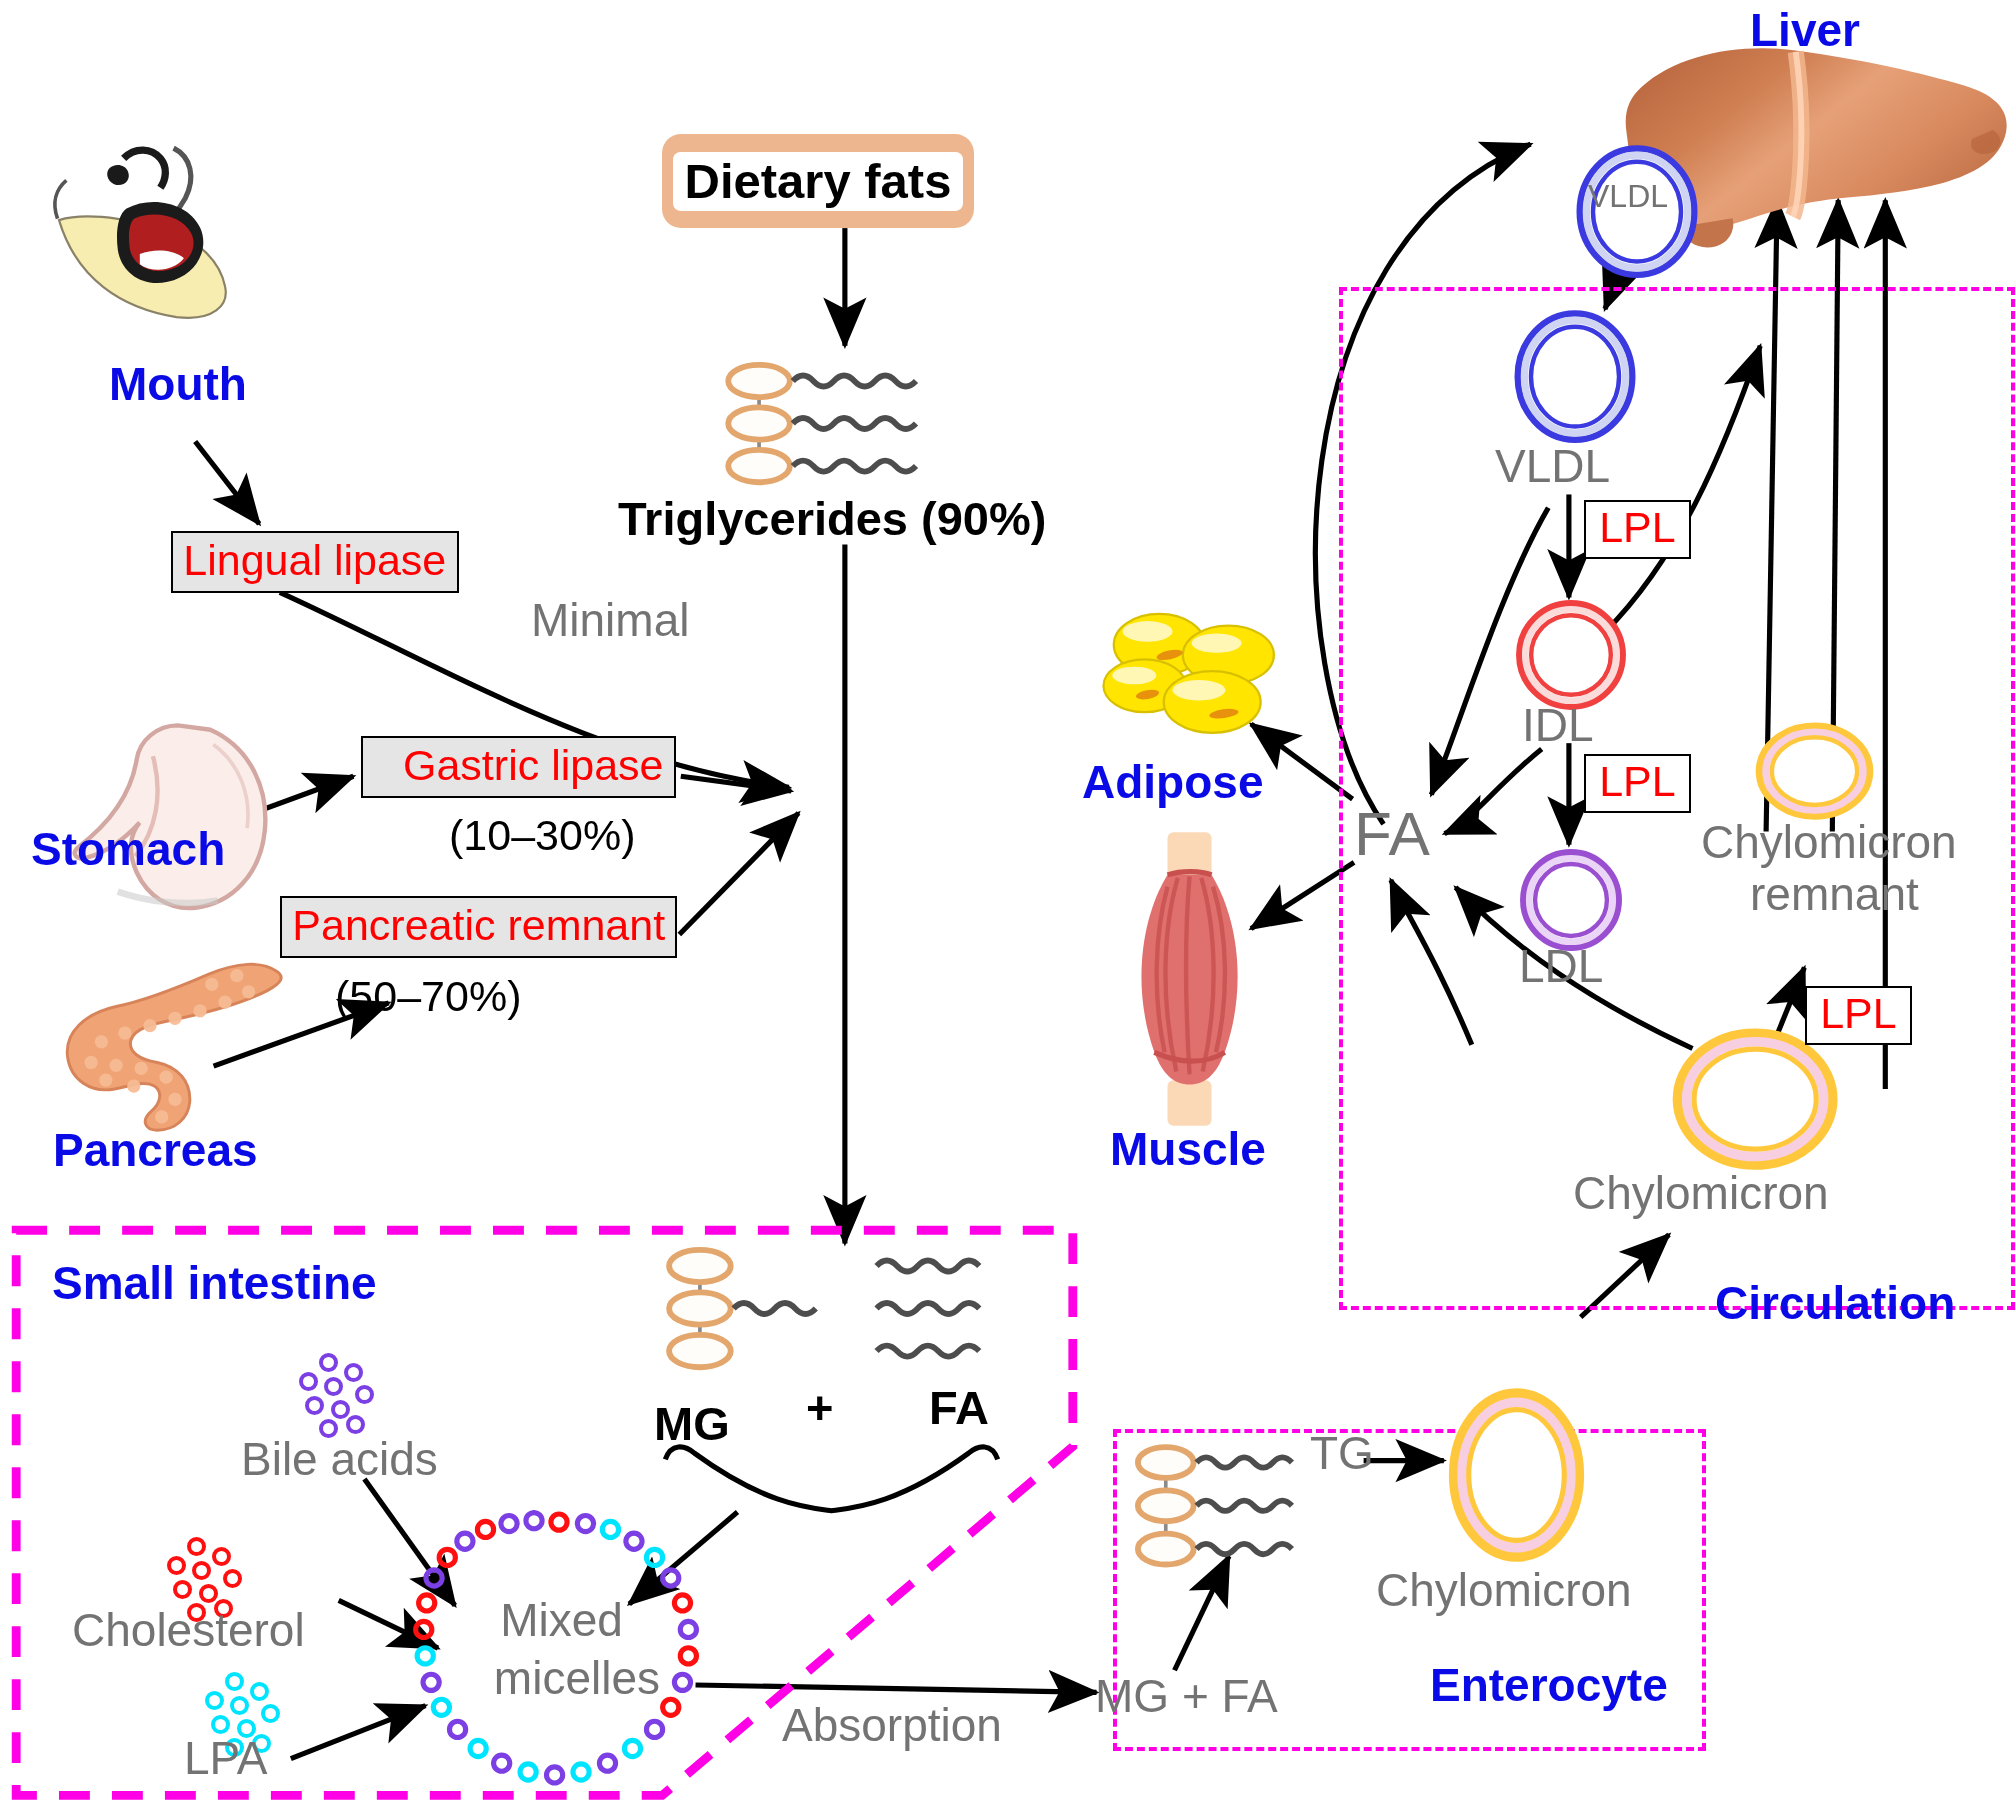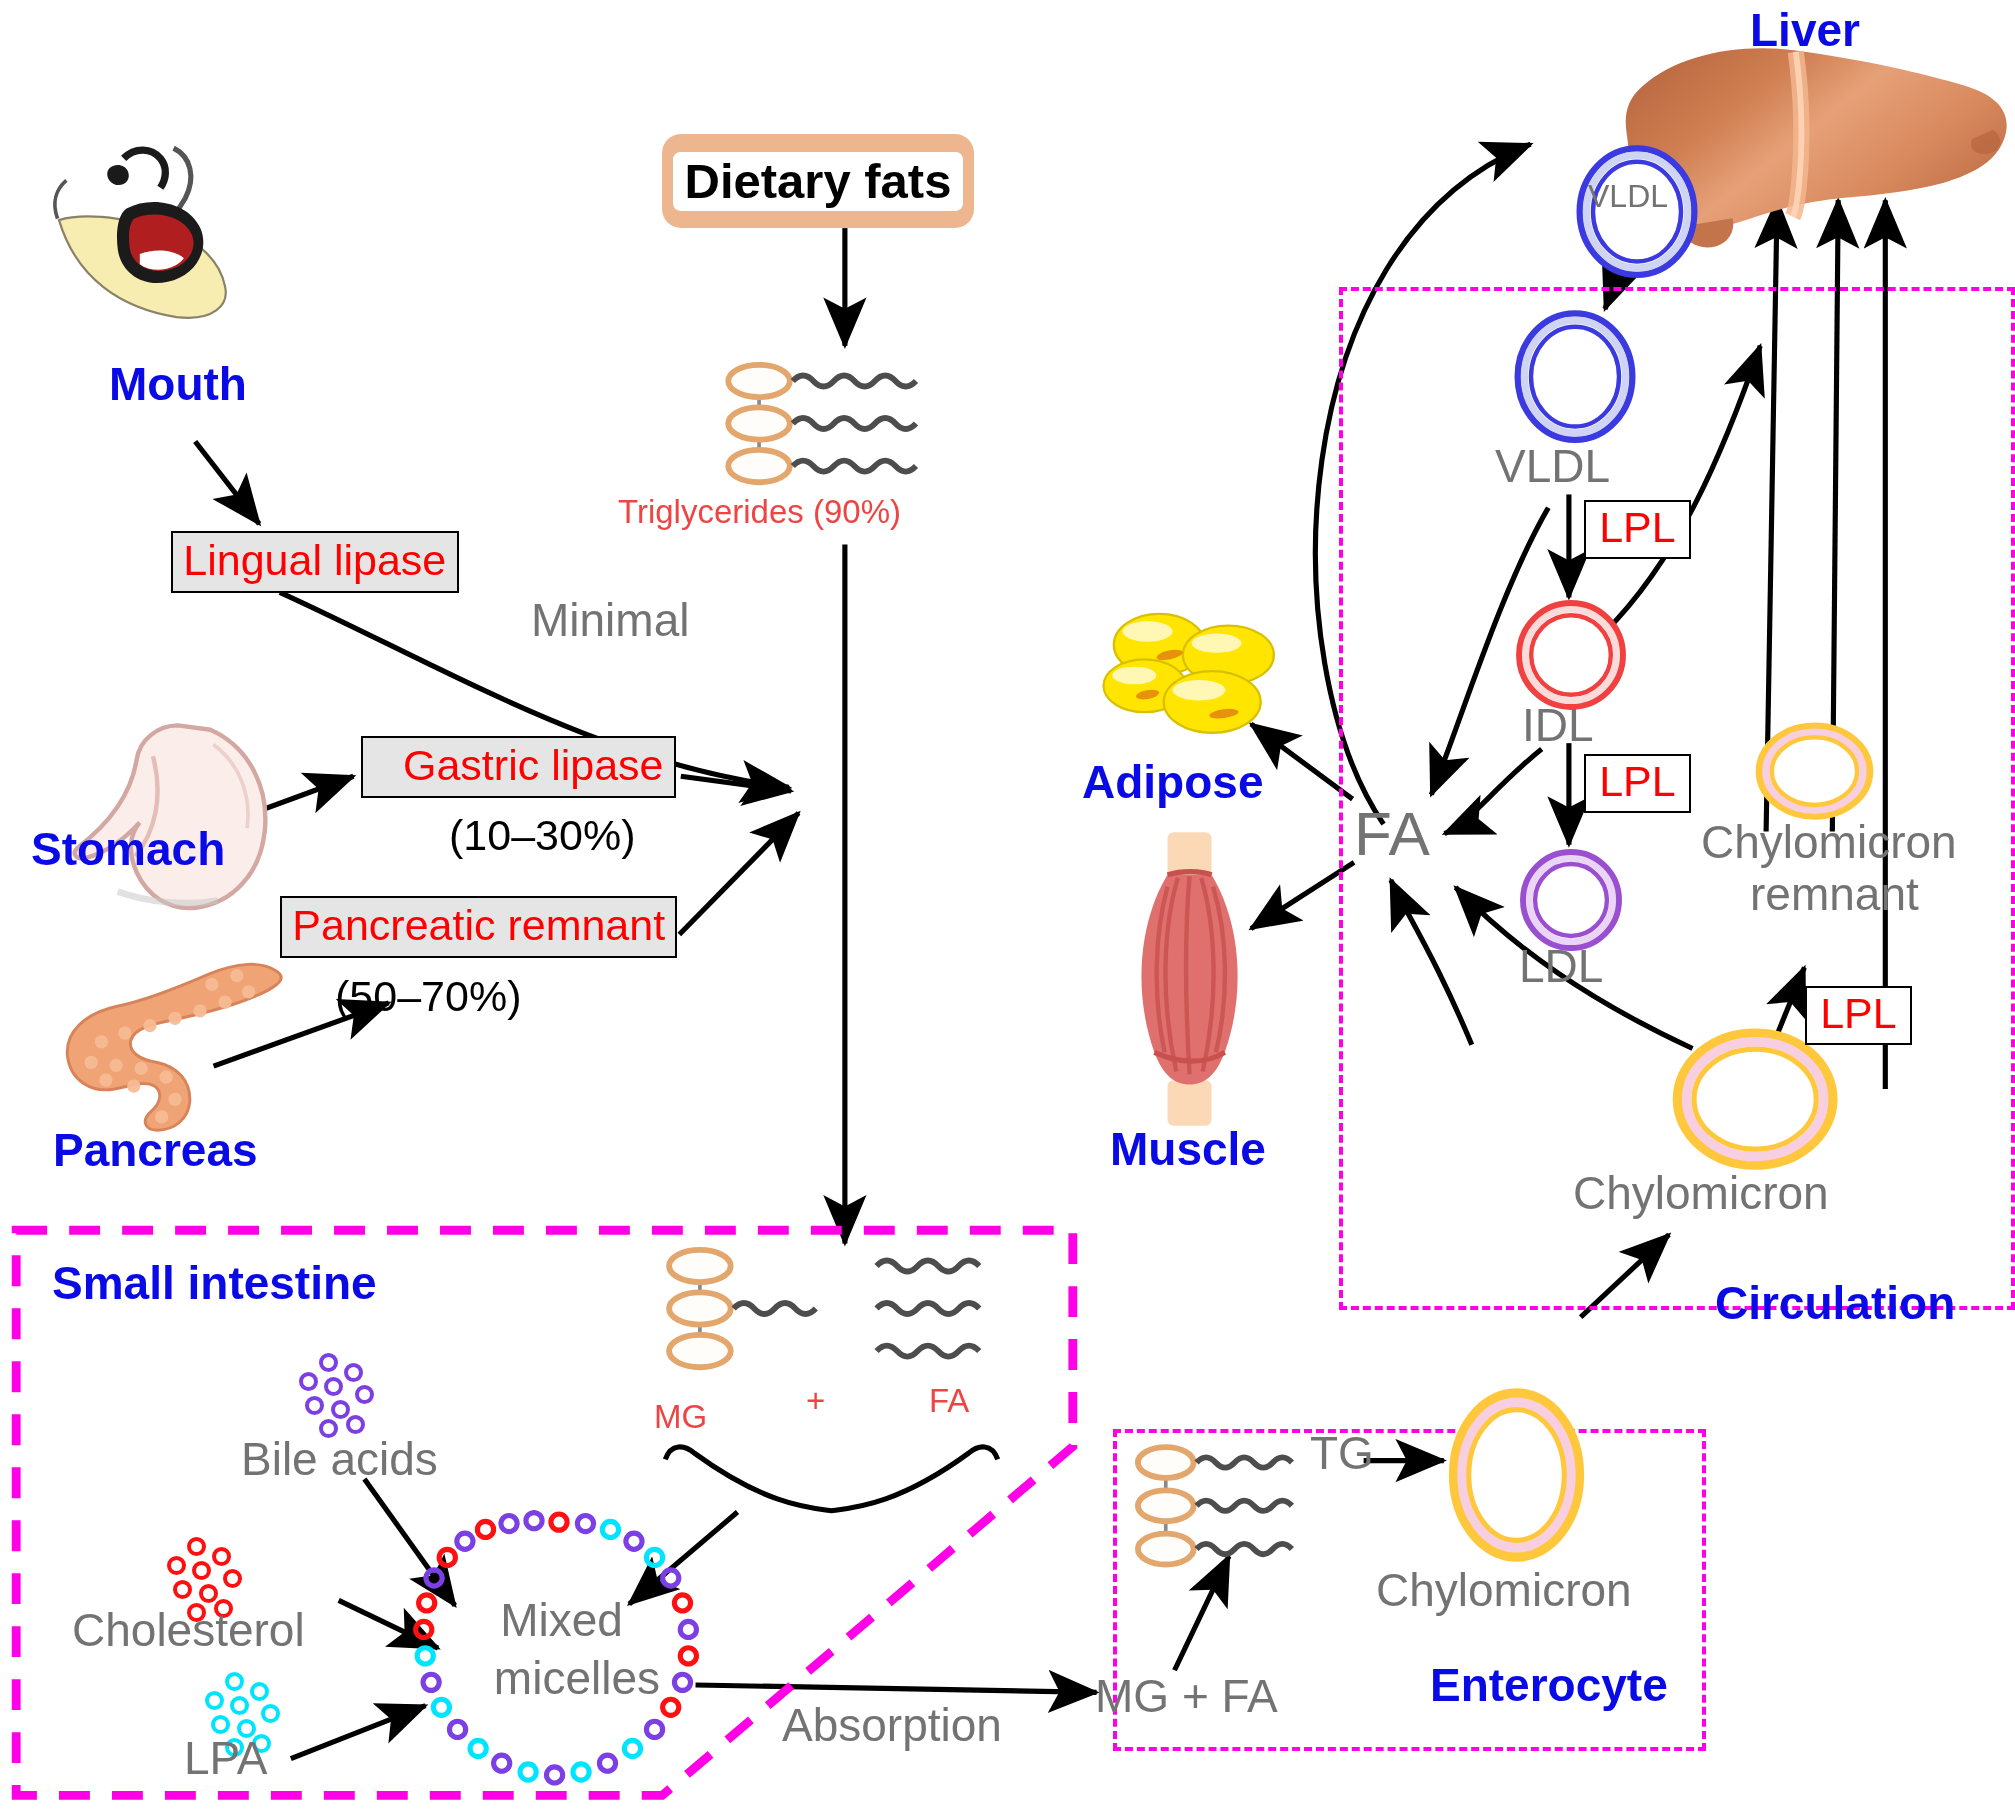--- a/index.html
+++ b/index.html
@@ -36,23 +36,23 @@
     line-height: 1;
   }
   .plain-label {
     color: #737373;
     font-size: 46px;
     white-space: nowrap;
     line-height: 1.05;
   }
   .plain-label.two-line { white-space: normal; text-align: center; }
   .bold-label {
-    color: #ef4444;
-    font-weight: normal;
-    font-size: 33px;
+    color: #000000;
+    font-weight: bold;
+    font-size: 47px;
     white-space: nowrap;
     line-height: 1;
   }
   .paren-label {
     color: #000000;
     font-size: 43px;
     white-space: nowrap;
     line-height: 1;
   }
   

